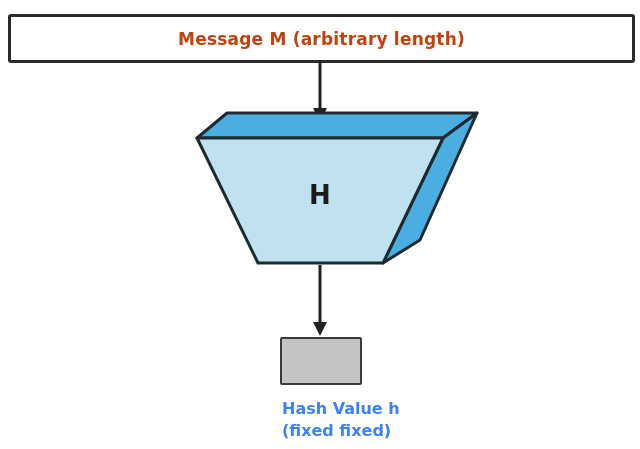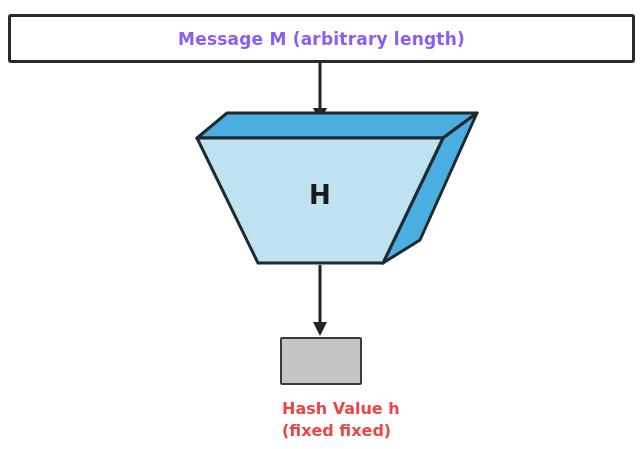--- a/index.html
+++ b/index.html
@@ -1,28 +1,28 @@
 <!DOCTYPE html>
 <html><head>
 <meta charset="utf-8">
 <style>
   html, body { margin: 0; padding: 0; }
   body { width: 640px; height: 449px; background: #ffffff; position: relative; overflow: hidden;
          font-family: "DejaVu Sans", sans-serif; }
   .msg-box { position: absolute; left: 8px; top: 14px; width: 621px; height: 43px;
              border: 3px solid #2a2a2a; border-radius: 3px; background: #ffffff;
              display: flex; align-items: center; justify-content: center; box-sizing: content-box; }
-  .msg-text { font-weight: bold; font-size: 17px; color: #8b5cf6; letter-spacing: 0.2px; }
+  .msg-text { font-weight: bold; font-size: 17px; color: #c2410c; letter-spacing: 0.2px; }
   svg.diagram { position: absolute; left: 0; top: 0; }
   .h-label { position: absolute; left: 300px; top: 180px; width: 40px; text-align: center;
              font-weight: bold; font-size: 26px; color: #1a1a1a; }
   .hash-box { position: absolute; left: 280px; top: 337px; width: 78px; height: 44px;
               background: #c4c4c4; border: 2px solid #3a3a3a; border-radius: 2px; }
   .hash-label { position: absolute; left: 282px; top: 398px; font-weight: bold; font-size: 16px;
-                color: #ef4444; line-height: 22px; }
+                color: #3b82f6; line-height: 22px; }
 </style>
 </head>
 <body>
 
 <div class="msg-box">
   <span class="msg-text">Message M (arbitrary  length)</span>
 </div>
 
 <svg class="diagram" width="640" height="449" viewBox="0 0 640 449">
 

